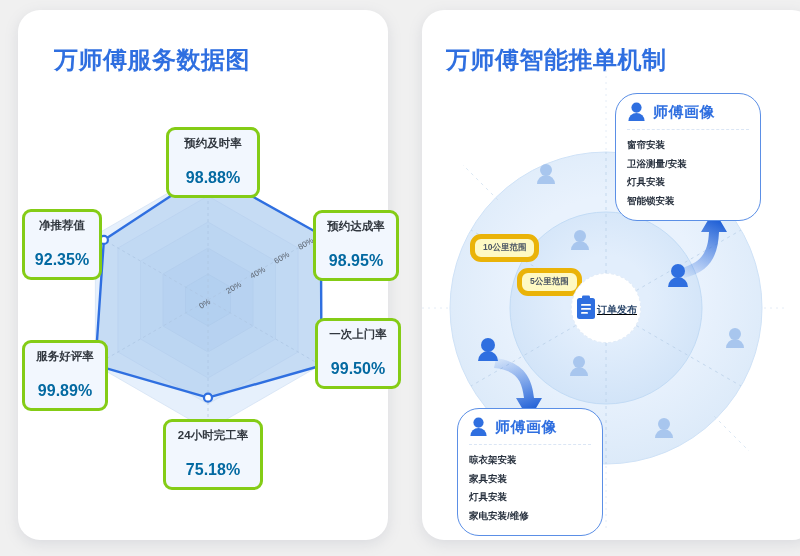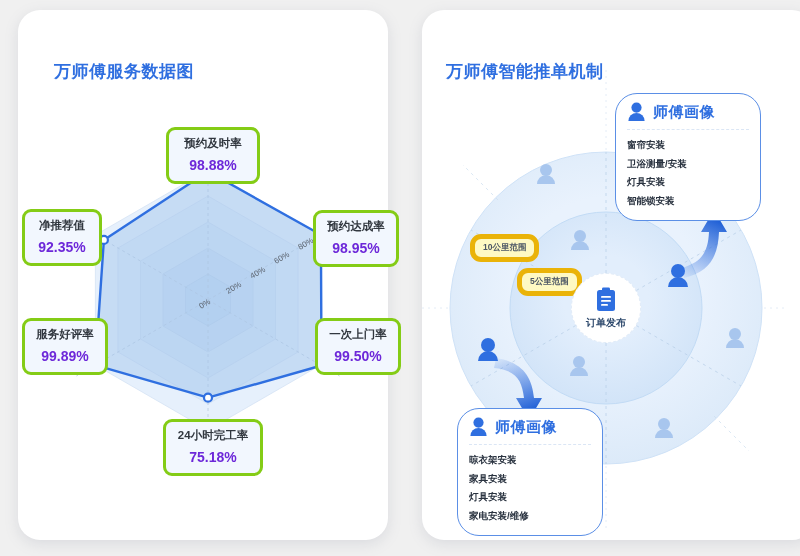--- a/index.html
+++ b/index.html
@@ -15,47 +15,46 @@
     position:absolute;
     background:#ffffff;
     border-radius:22px;
     box-shadow:0 4px 14px rgba(120,130,150,.18);
   }
   #panel-left{left:18px;top:10px;width:370px;height:530px;}
   #panel-right{left:422px;top:10px;width:392px;height:530px;overflow:hidden;}
 
   .panel-title{
     position:absolute;
-    font-size:17px;
+    font-size:24px;
     font-weight:bold;
     color:#2f6fe0;
     letter-spacing:.5px;
     white-space:nowrap;
-    margin-top:16px;
   }
   #title-left{left:36px;top:34px;}
   #title-right{left:24px;top:34px;}
 
   
   #radar-wrap{position:absolute;left:0;top:110px;width:370px;height:360px;}
   #radar-svg{position:absolute;left:0;top:0;}
 
   .metric-box{
     position:absolute;
     background:#f2f7fe;
     border:3px solid #84cc16;
     border-radius:9px;
     text-align:center;
     padding:6px 9px 7px 9px;
     box-sizing:border-box;
     line-height:1.35;
     white-space:nowrap;
   }
   .metric-name{font-size:11.5px;color:#31373f;font-weight:bold;}
-  .metric-val{font-size:14px;color:#6d28d9;font-weight:bold;margin-top:4px;}
+  .metric-val{font-size:16px;color:#0369a1;font-weight:bold;margin-top:15px;}
 
   
   #map-wrap{position:absolute;left:0;top:0;width:362px;height:530px;}
   #map-svg{position:absolute;left:0;top:0;}
 
   .range-pill{
     position:absolute;
     background:#fef9c3;
     border:5px solid #eab308;
     border-radius:11px;
@@ -69,23 +68,24 @@
   #pill-10{left:48px;top:224px;}
   #pill-5{left:95px;top:258px;}
 
   .center-hub{
     position:absolute;
     left:149px;top:263px;
     width:70px;height:70px;
     border-radius:50%;
     background:#ffffff;
     border:1px dashed #e3ecf7;
-    display:flex;flex-direction:column;
+    display:flex;
     align-items:center;justify-content:center;
     box-sizing:border-box;
+    text-decoration:underline;
   }
   .hub-label{font-size:10px;color:#2f4a6d;font-weight:bold;margin-top:3px;}
 
   .profile-card{
     position:absolute;
     background:#ffffff;
     border:1.4px solid #5b8fe6;
     border-radius:22px;
     box-sizing:border-box;
     padding:8px 11px 10px 11px;
@@ -167,21 +167,21 @@
     <div class="metric-box" style="left:297px;top:308px;width:86px;">
       <div class="metric-name">一次上门率</div>
       <div class="metric-val">99.50%</div>
     </div>
 
     <div class="metric-box" style="left:145px;top:409px;width:100px;">
       <div class="metric-name">24小时完工率</div>
       <div class="metric-val">75.18%</div>
     </div>
 
-    <div class="metric-box" style="left:4px;top:308px;width:86px;">
+    <div class="metric-box" style="left:4px;top:330px;width:86px;">
       <div class="metric-name">服务好评率</div>
       <div class="metric-val">99.89%</div>
     </div>
 
     <div class="metric-box" style="left:4px;top:199px;width:80px;">
       <div class="metric-name">净推荐值</div>
       <div class="metric-val">92.35%</div>
     </div>
   </div>
 

